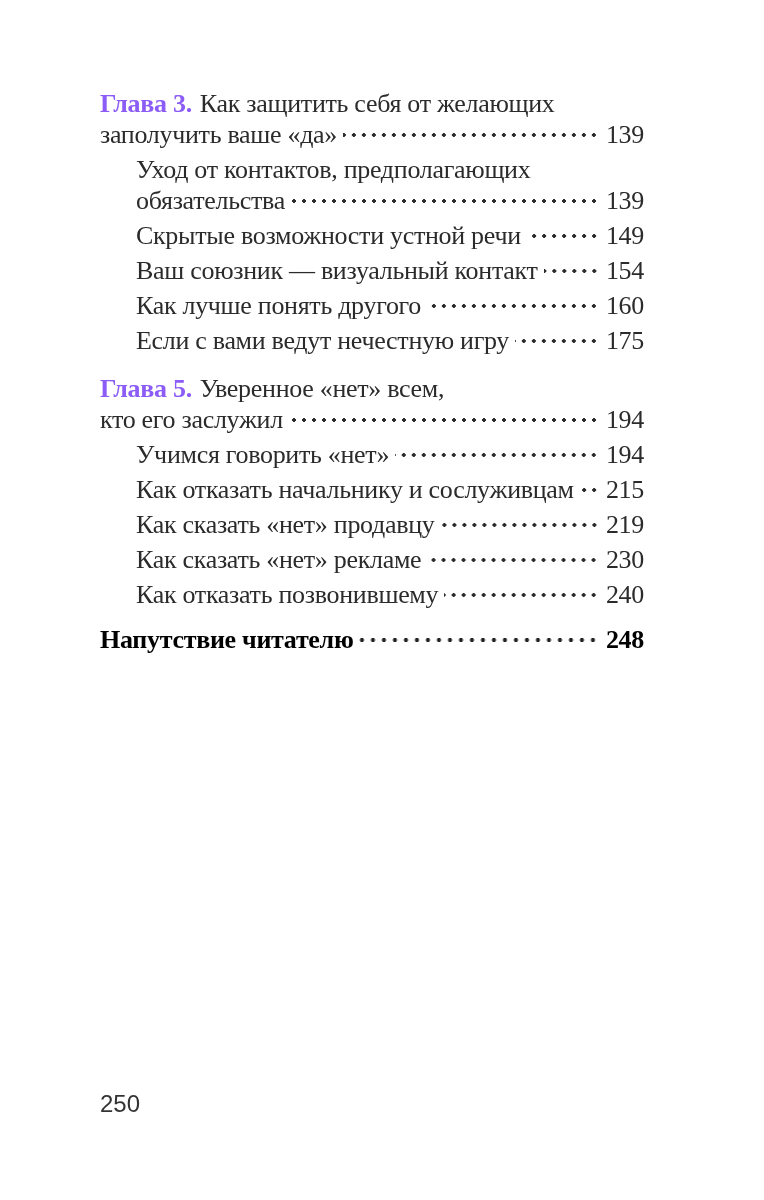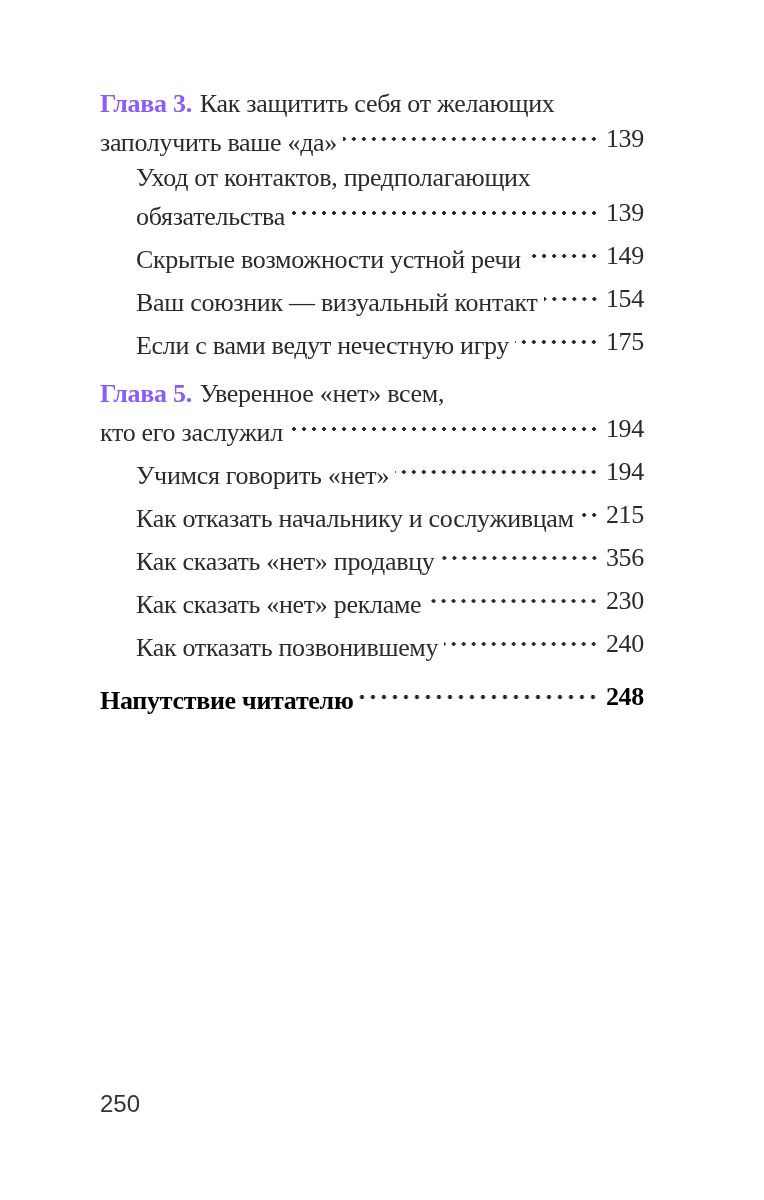--- a/index.html
+++ b/index.html
@@ -50,21 +50,20 @@
     font-weight: bold;
     color: #8b5cf6;
     margin-right: 8px;
   }
   .entry.final .line {
     font-weight: bold;
     color: #000000;
   }
   .text {
     flex: 0 0 auto;
-    margin-top: 8px;
   }
   .leader {
     flex: 1 1 auto;
     min-width: 10px;
     height: 4px;
     margin: 0 7px 0 6px;
     background-image: radial-gradient(circle, #2b2b2b 1.6px, rgba(0,0,0,0) 1.9px);
     background-size: 10px 4px;
     background-repeat: repeat-x;
     background-position: 100% 100%;
@@ -117,20 +116,27 @@
     </div>
     <div class="entry sub">
       <div class="line last">
         <span class="text">Ваш союзник — визуальный контакт</span>
         <span class="leader"></span>
         <span class="pagenum">154</span>
       </div>
     </div>
     <div class="entry sub">
       <div class="line last">
+        <span class="text">Как лучше понять другого</span>
+        <span class="leader"></span>
+        <span class="pagenum">160</span>
+      </div>
+    </div>
+    <div class="entry sub">
+      <div class="line last">
         <span class="text">Если с вами ведут нечестную игру</span>
         <span class="leader"></span>
         <span class="pagenum">175</span>
       </div>
     </div>
     <div class="entry chapter">
       <div class="line"><span class="prefix">Глава 5.</span><span class="text">Уверенное «нет» всем,</span></div>
       <div class="line last">
         <span class="text">кто его заслужил</span>
         <span class="leader"></span>
@@ -148,21 +154,21 @@
       <div class="line last">
         <span class="text">Как отказать начальнику и сослуживцам</span>
         <span class="leader"></span>
         <span class="pagenum">215</span>
       </div>
     </div>
     <div class="entry sub">
       <div class="line last">
         <span class="text">Как сказать «нет» продавцу</span>
         <span class="leader"></span>
-        <span class="pagenum">356</span>
+        <span class="pagenum">219</span>
       </div>
     </div>
     <div class="entry sub">
       <div class="line last">
         <span class="text">Как сказать «нет» рекламе</span>
         <span class="leader"></span>
         <span class="pagenum">230</span>
       </div>
     </div>
     <div class="entry sub">

